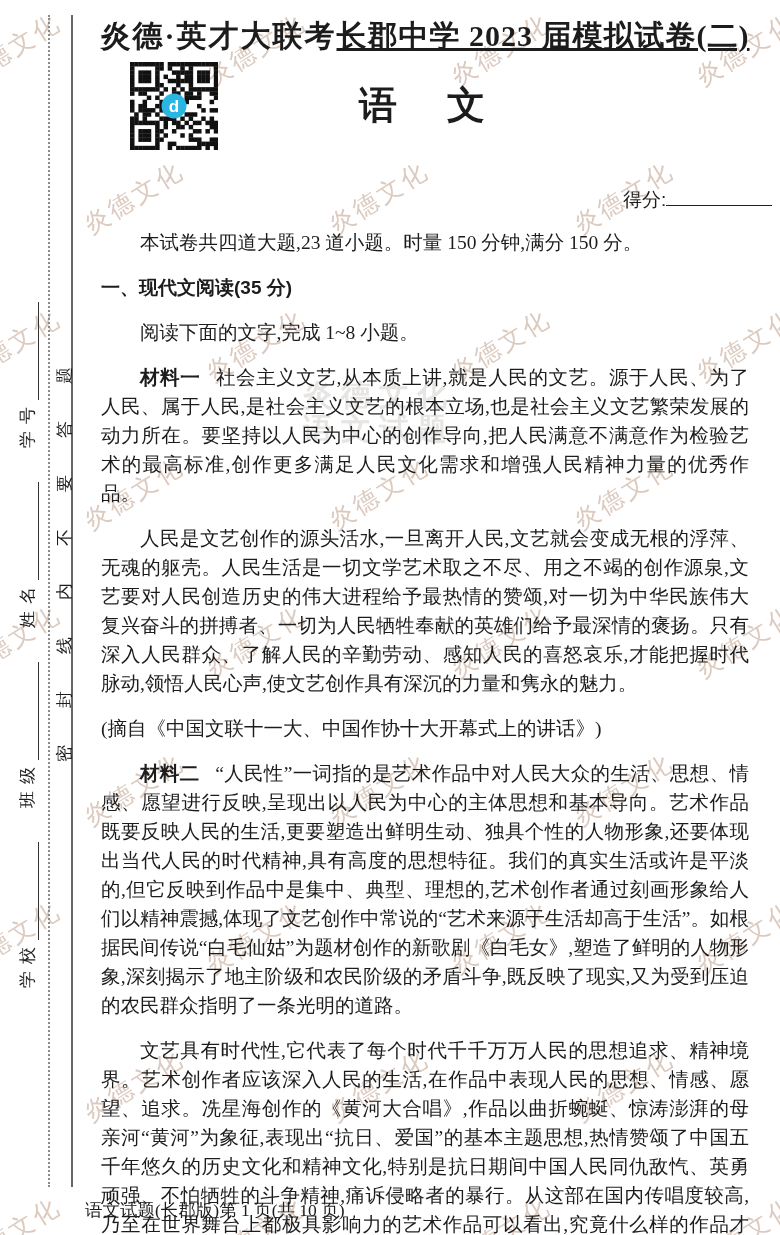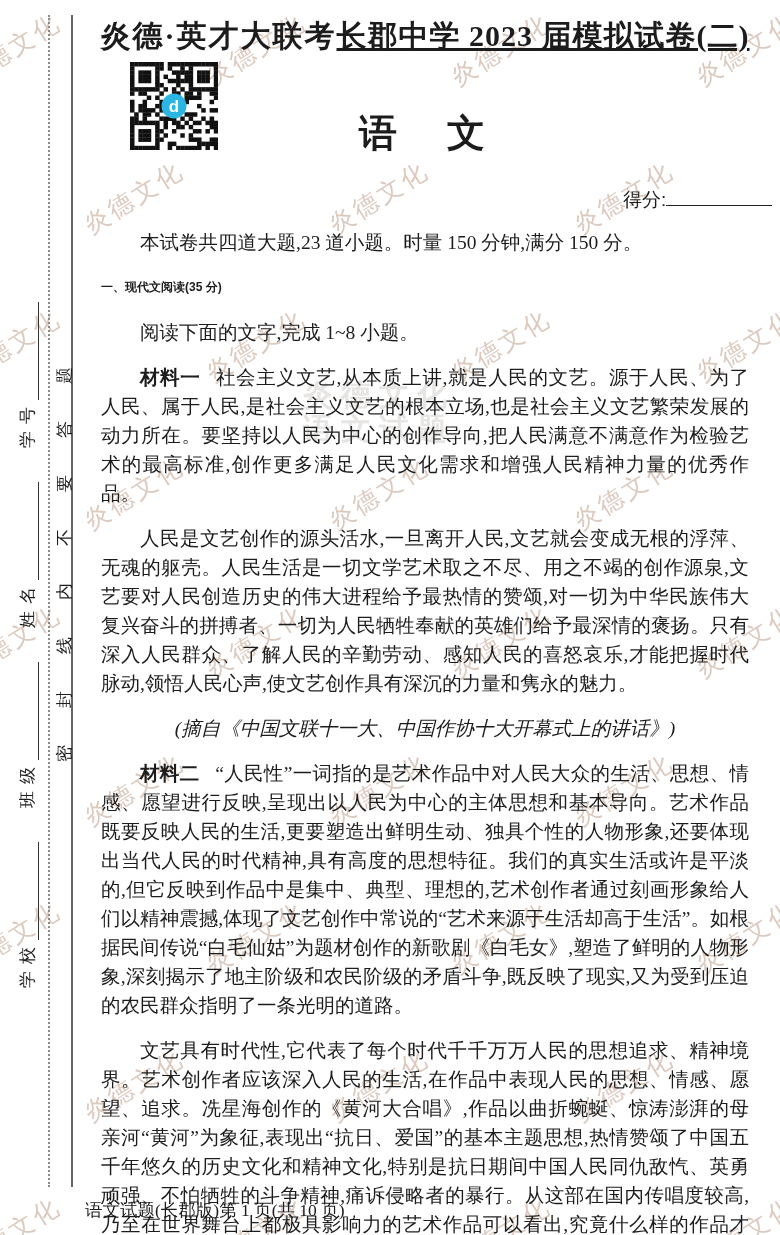--- a/index.html
+++ b/index.html
@@ -43,37 +43,36 @@
     position:absolute;left:85px;top:16px;width:680px;text-align:center;
     font-size:30px;white-space:nowrap;z-index:1;
   }
   .header-title .brand{font-weight:900;letter-spacing:2px;}
   .header-title .rest{font-weight:600;letter-spacing:1px;text-decoration:underline;}
   .qr-wrap{position:absolute;left:130px;top:62px;width:88px;height:88px;z-index:1;}
   .subject-title{
     position:absolute;left:85px;top:80px;width:680px;text-align:center;
     font-size:38px;font-weight:bold;letter-spacing:6px;z-index:1;
     font-family:"Liberation Sans","DejaVu Sans",sans-serif;
-    margin-top:28px;
   }
   .score-row{position:absolute;left:623px;top:186px;font-size:19px;font-weight:400;z-index:1;
     font-family:"Liberation Sans","DejaVu Sans",sans-serif;}
   .score-blank{display:inline-block;width:106px;border-bottom:1.5px solid #222;height:1em;vertical-align:baseline;}
   
   .content{
     position:absolute;left:85px;top:212px;width:680px;z-index:1;
     font-size:19.5px;line-height:29px;text-align:justify;
   }
   .content p{margin:16px;}
   .indent{text-indent:2em;}
   .section-heading{font-weight:bold;margin-top:14px !important;
-    font-family:"Liberation Sans","DejaVu Sans",sans-serif;font-size:12px;}
+    font-family:"Liberation Sans","DejaVu Sans",sans-serif;font-size:19px;}
   .mat-label{font-weight:bold;margin-right:0.8em;
     font-family:"Liberation Sans","DejaVu Sans",sans-serif;}
-  .quote-line{text-align:center;text-indent:0;font-style:italic;}
+  .quote-line{text-align:left;text-indent:0;}
   
   .page-footer{
     position:absolute;left:85px;top:1198px;width:680px;
     font-size:17.5px;z-index:1;
   }
 </style>
 </head>
 <body>
 
 <div class="page">

